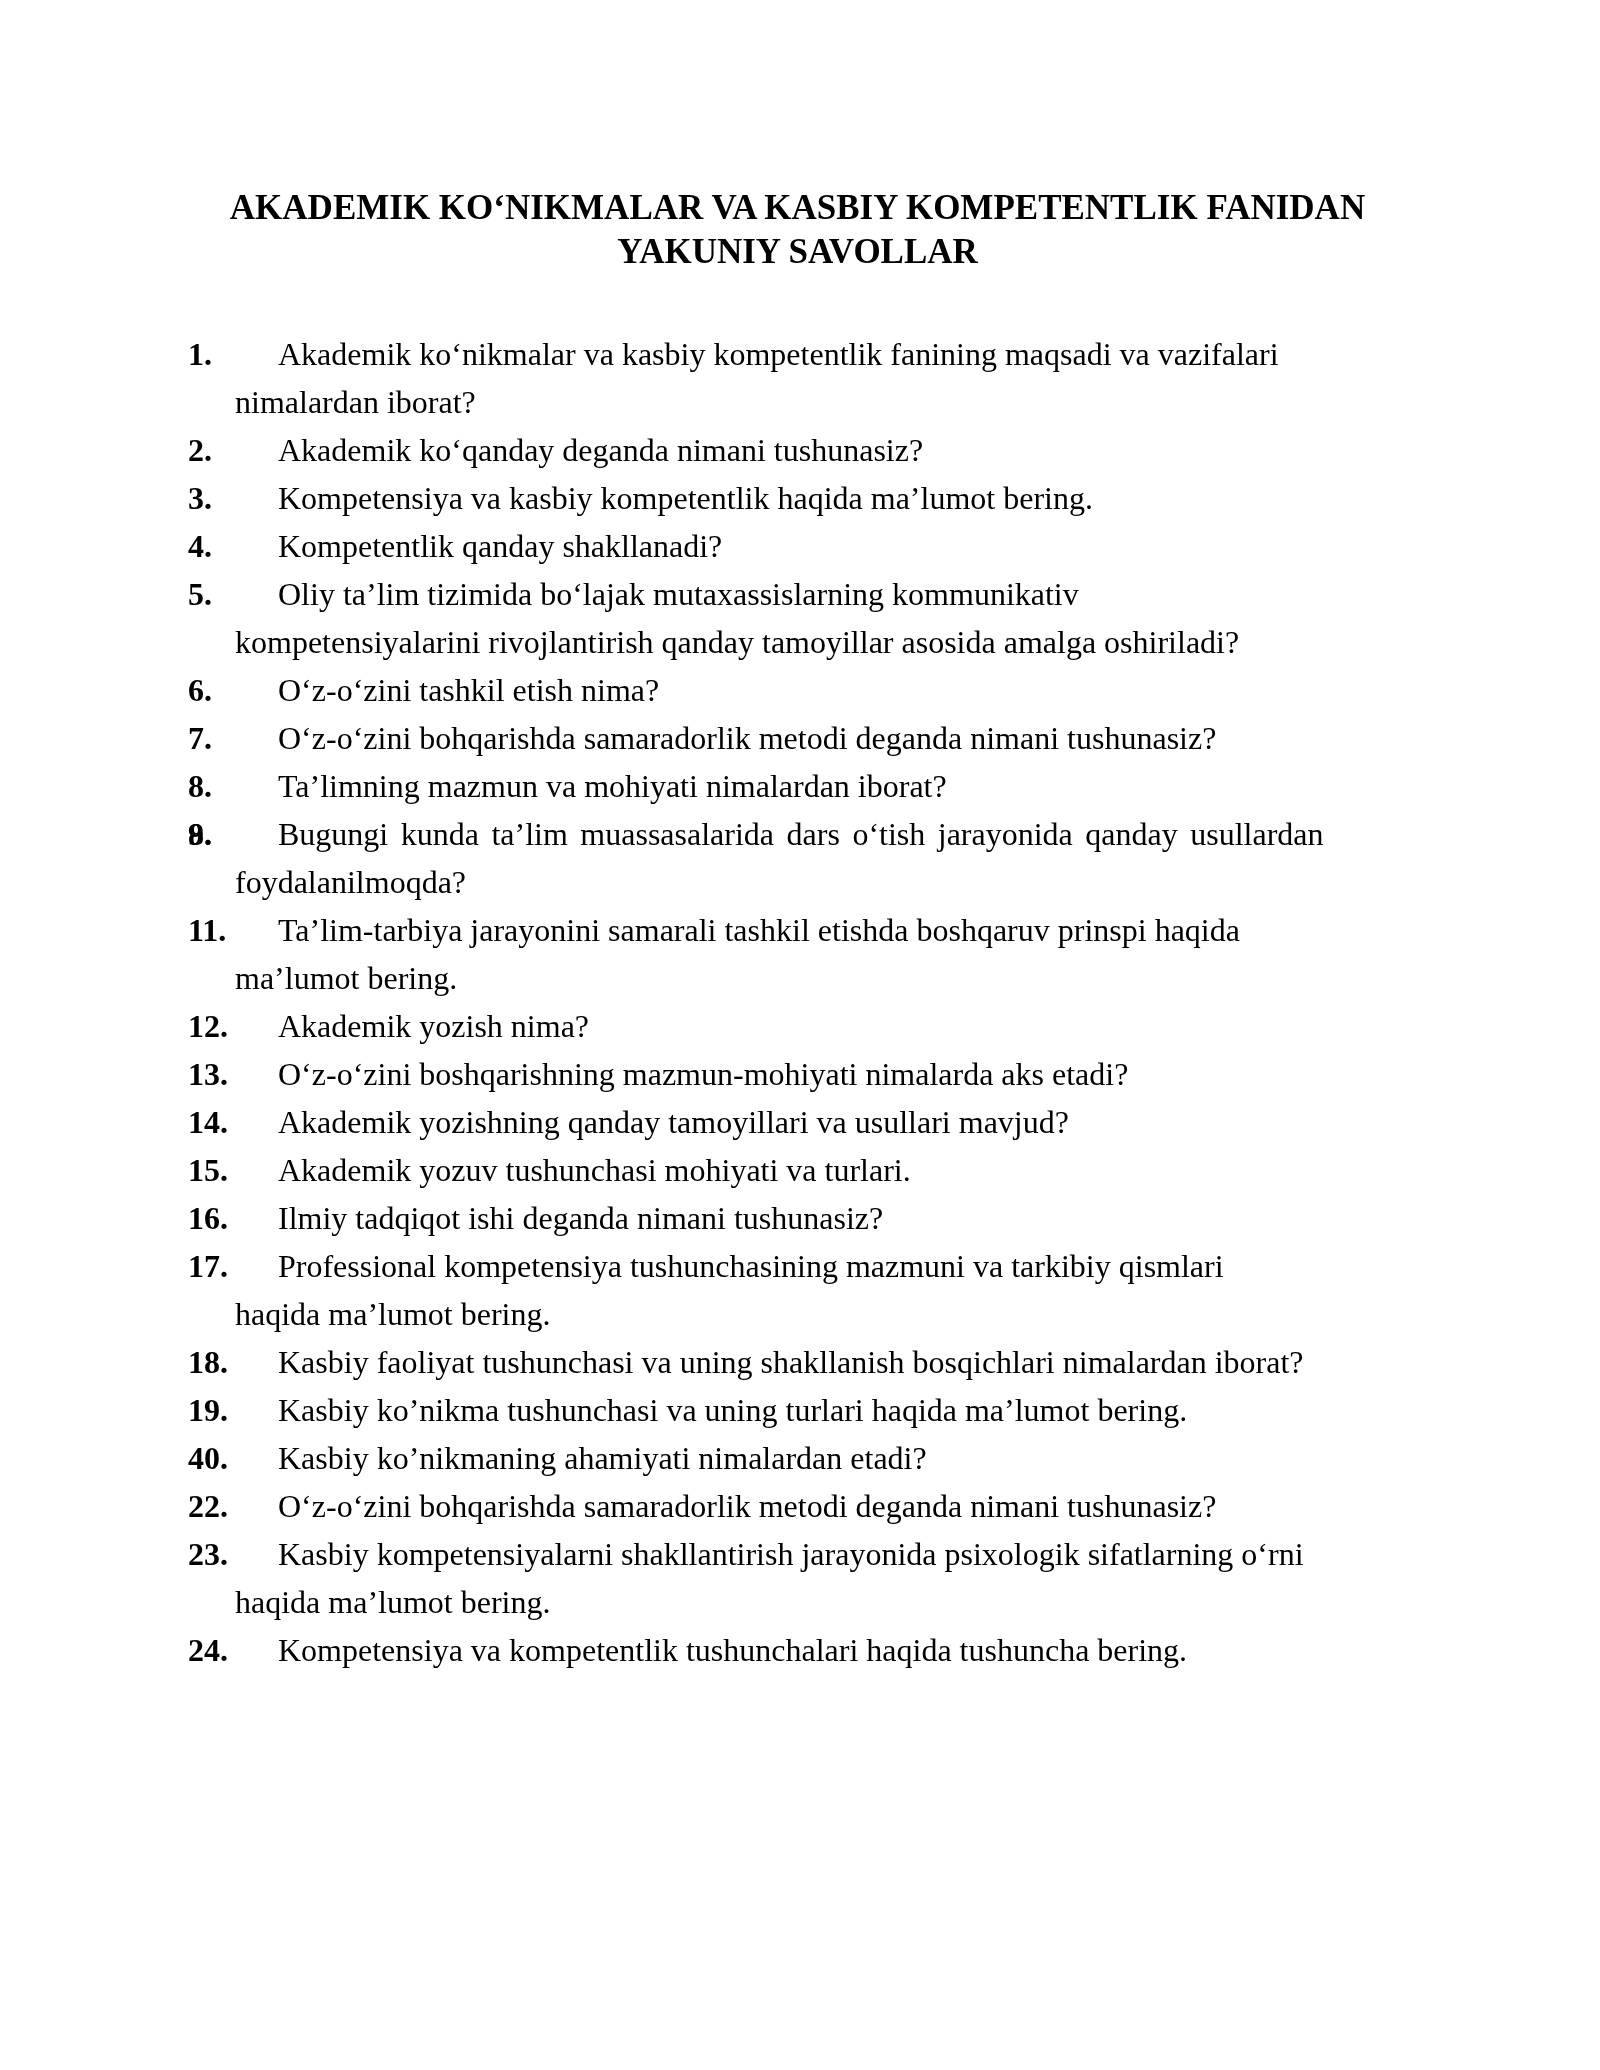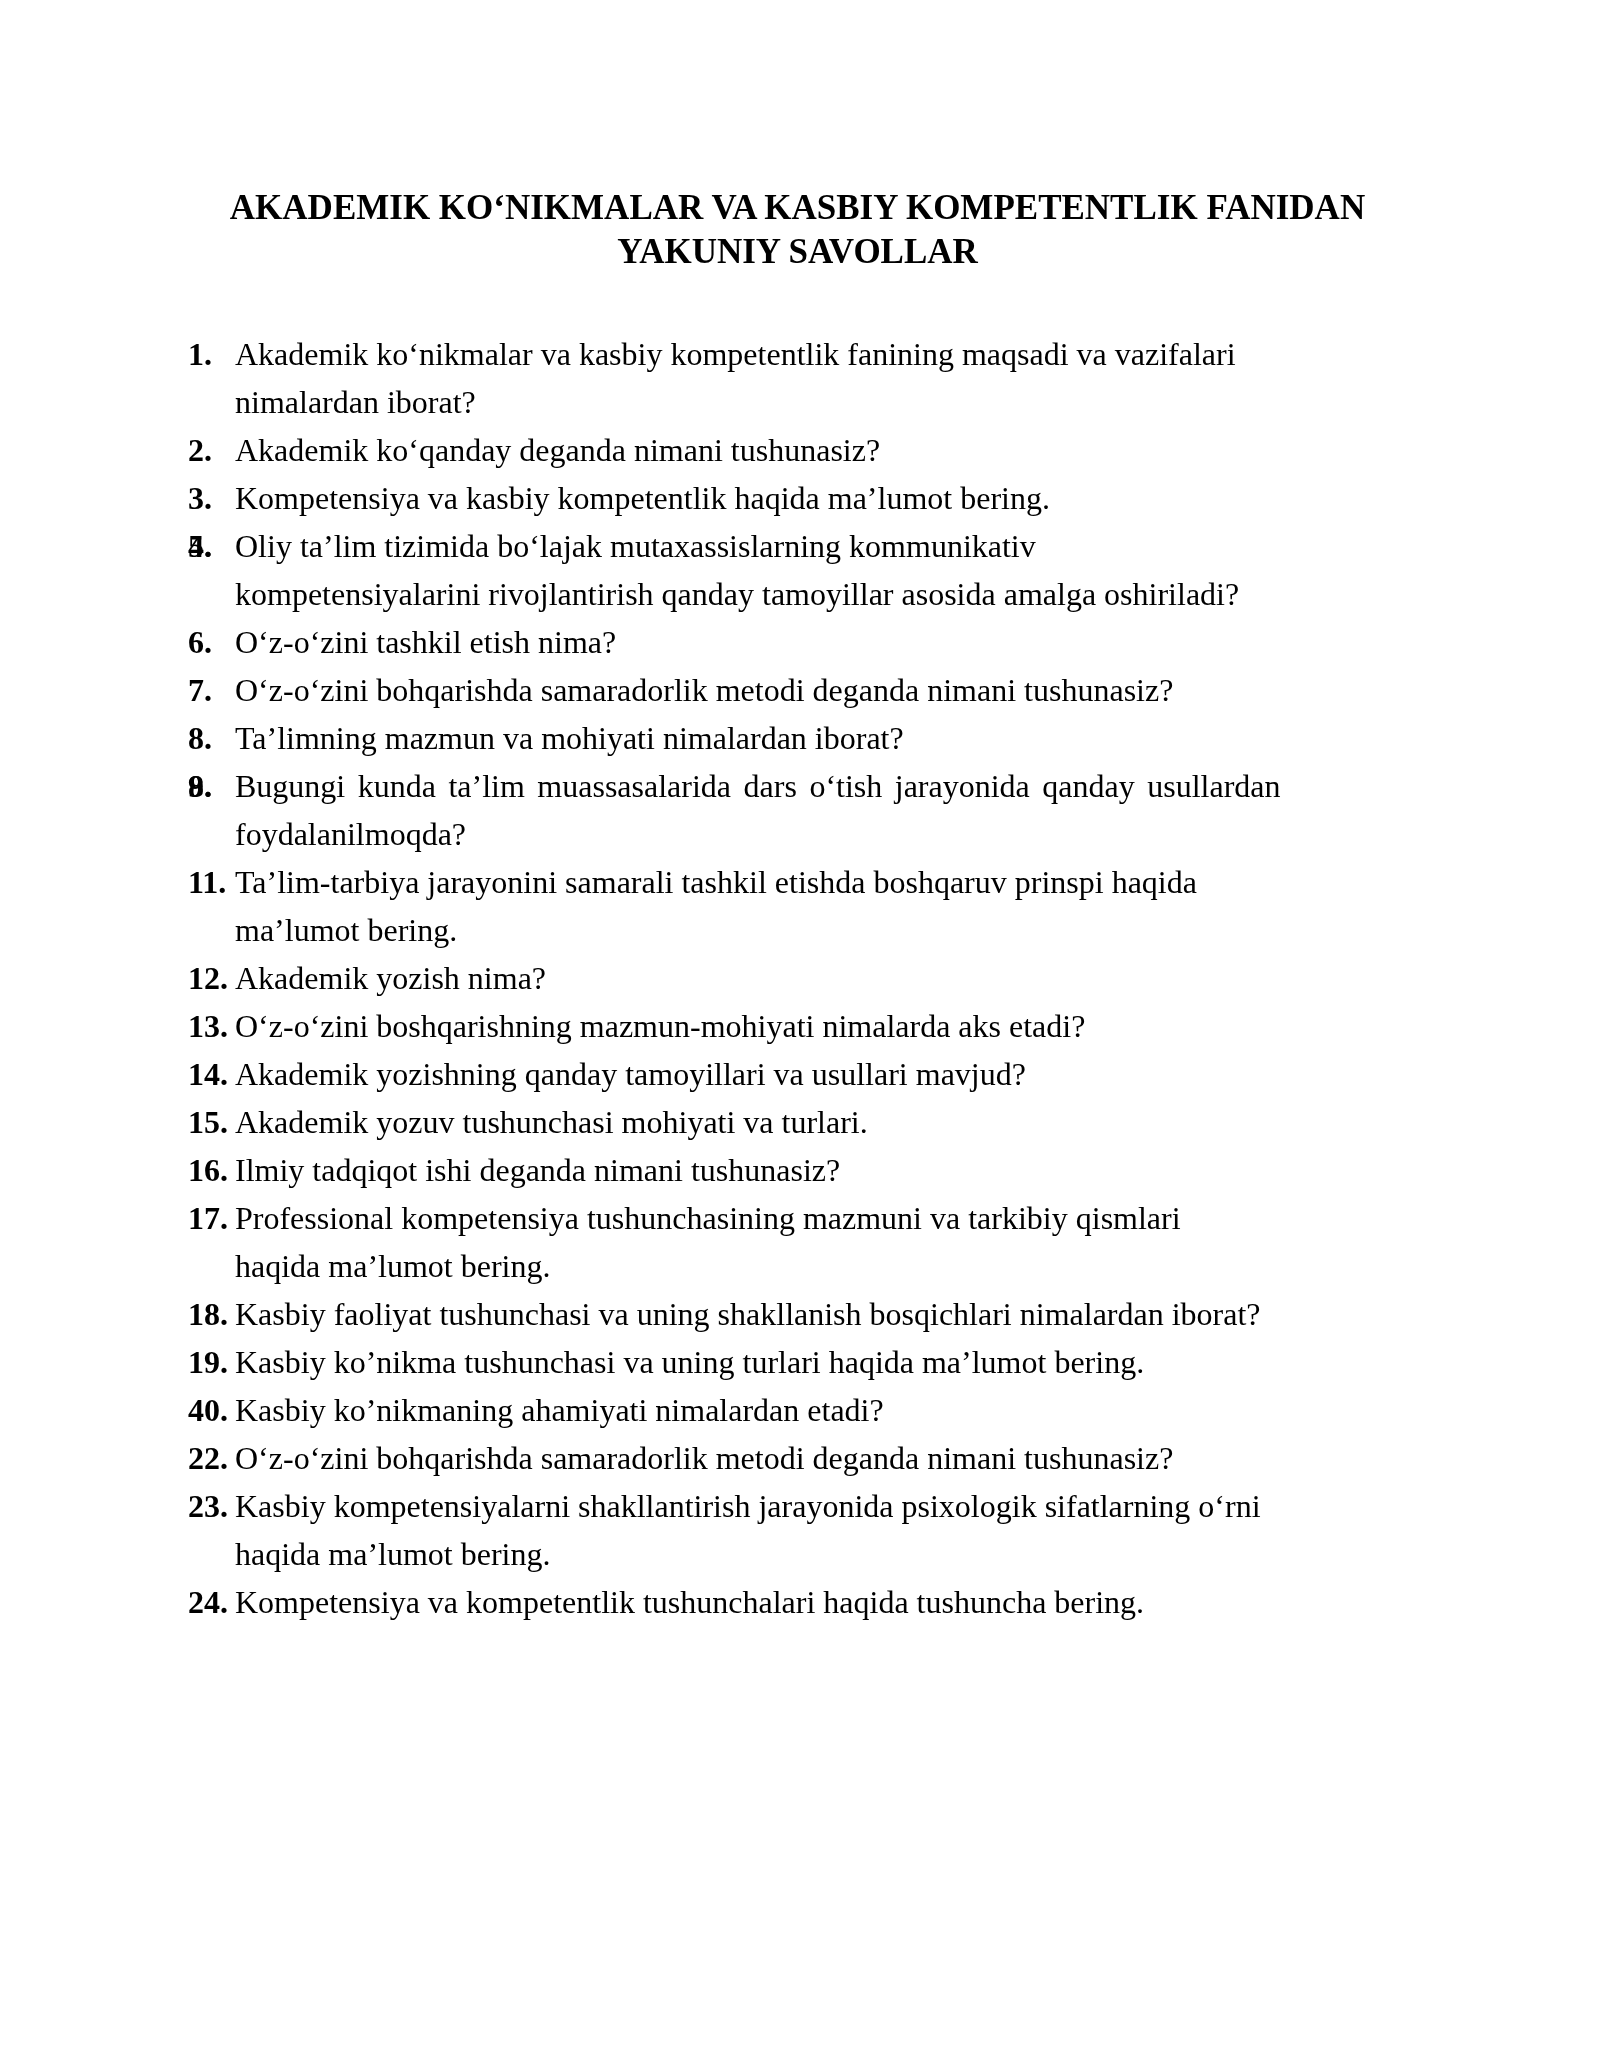--- a/index.html
+++ b/index.html
@@ -42,20 +42,21 @@
     padding-left: 47px;
   }
   .q-num {
     position: absolute;
     left: 0;
     top: 0;
     font-weight: bold;
   }
   .q-text {
     white-space: pre-line;
+    margin-left: 43px;
   }
   
   li.q-item:nth-child(10) {
     word-spacing: 4.5px;
   }
 </style>
 </head>
 <body>
 
 <div class="page">
@@ -74,20 +75,21 @@
     <span class="q-text">Akademik ko‘qanday deganda nimani tushunasiz?</span>
   </li>
 
   <li class="q-item">
     <span class="q-num">3.</span>
     <span class="q-text">Kompetensiya va kasbiy kompetentlik haqida ma’lumot bering.</span>
   </li>
 
   <li class="q-item">
     <span class="q-num">4.</span>
+    <span class="q-text">Kompetentlik qanday shakllanadi?</span>
   </li>
 
   <li class="q-item">
     <span class="q-num">5.</span>
     <span class="q-text">Oliy ta’lim tizimida bo‘lajak mutaxassislarning kommunikativ
 kompetensiyalarini rivojlantirish qanday tamoyillar asosida amalga oshiriladi?</span>
   </li>
 
   <li class="q-item">
     <span class="q-num">6.</span>

